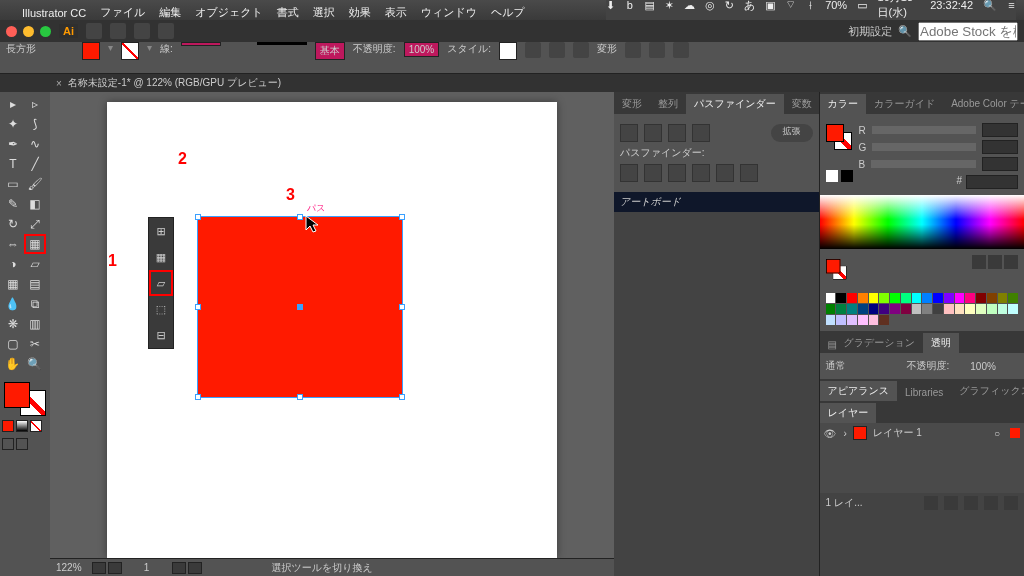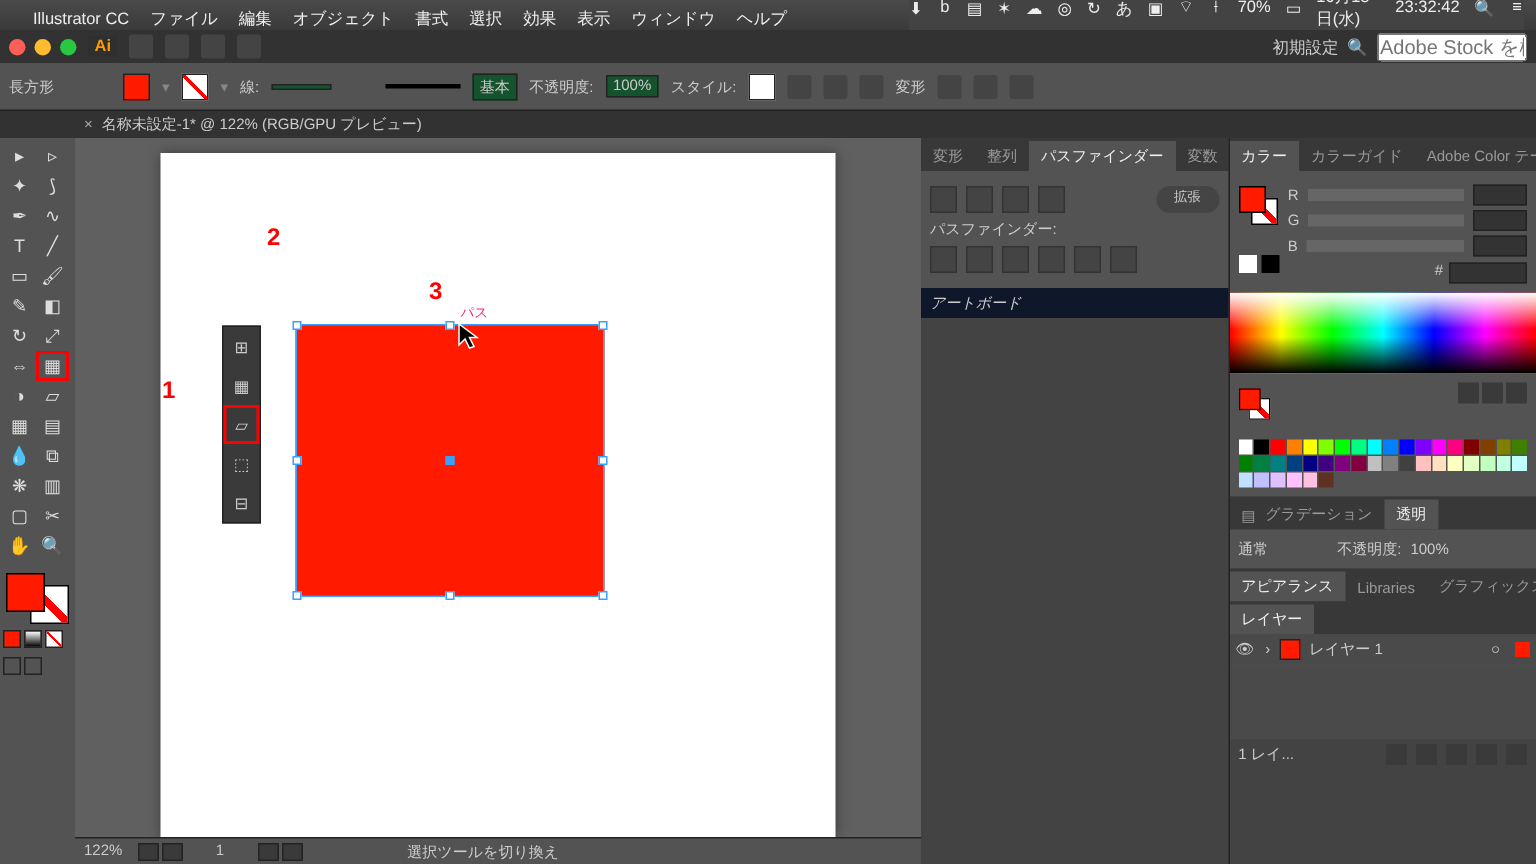--- a/index.html
+++ b/index.html
@@ -14,26 +14,26 @@
 
 
 .app-header { height:22px; background:#323232; display:flex; align-items:center; padding:0 6px; gap:8px; }
 .traffic { display:flex; gap:6px; }
 .traffic b { width:11px; height:11px; border-radius:50%; display:block; }
 .tr-red{background:#ff5f57}.tr-yel{background:#febc2e}.tr-grn{background:#28c840}
 .ai-badge { background:#2f2f2f; color:#ff9a00; font-weight:bold; padding:1px 4px; font-size:11px; }
 .hdr-ic { width:16px; height:16px; background:#444; border-radius:2px; }
 
 
-.ctrl-bar { height:32px; background:#535353; border-bottom:1px solid #222; display:flex; align-items:center; padding:0 6px; gap:8px; font-size:10px; }
+.ctrl-bar { height:32px; background:#535353; border-bottom:1px solid #222; display:flex; align-items:flex-start; padding:0 6px; gap:8px; font-size:10px; }
 .ctrl-bar .swatch { width:18px; height:18px; border:1px solid #222; }
 .fill-red{background:#ff1a00}
 .stroke-none{ background:#fff; position:relative; }
 .stroke-none::after{content:"";position:absolute;left:0;top:0;right:0;bottom:0;background:linear-gradient(to top right,transparent 45%,#f00 45%,#f00 55%,transparent 55%)}
-.ctrl-bar .dd { padding:1px 4px; background:#14532d; border:1px solid #222; }
+.ctrl-bar .dd { padding:1px 4px; background:#be185d; border:1px solid #222; }
 .ctrl-bar .line-sample { width:50px; height:3px; background:#000; }
 .ctrl-right { margin-left:auto; display:flex; gap:6px; align-items:center; }
 .ctrl-right input { width:100px; }
 .tiny-ic { width:16px; height:16px; background:#444; border-radius:2px; }
 
 
 .doc-tab { height:18px; background:#323232; display:flex; align-items:center; padding-left:56px; font-size:10px; color:#ccc; }
 .doc-tab .x { margin-right:6px; color:#aaa; }
 
 
@@ -91,21 +91,21 @@
 .rgb-row .val { width:36px; height:14px; background:#333; border:1px solid #222; }
 .mini-swatch { width:26px; height:26px; position:relative; margin:4px 0; }
 .mini-swatch .f { position:absolute; left:0; top:0; width:18px; height:18px; background:#ff1a00; border:1px solid #000; }
 .mini-swatch .b { position:absolute; right:0; bottom:0; width:18px; height:18px; background:#fff; border:1px solid #000; }
 .mini-swatch .b::after{content:"";position:absolute;inset:0;background:linear-gradient(to top right,transparent 40%,#f00 40%,#f00 60%,transparent 60%)}
 .spectrum { height:54px; width:100%; background:
   linear-gradient(to bottom, rgba(255,255,255,1),rgba(255,255,255,0) 45%,rgba(0,0,0,0) 55%,rgba(0,0,0,1)),
   linear-gradient(to right,#f00,#ff0,#0f0,#0ff,#00f,#f0f,#f00); }
 .sw-grid { display:grid; grid-template-columns:repeat(18,1fr); gap:1px; }
 .sw-grid b { height:10px; }
-.opacity-row { display:flex; align-items:center; gap:6px; }
+.opacity-row { display:flex; align-items:center; gap:21px; }
 .layer-row { display:flex; align-items:center; gap:6px; padding:3px 4px; background:#4a4a4a; }
 .layer-row .eye { width:14px; }
 .layer-row .clr { width:14px; height:14px; background:#ff1a00; border:1px solid #222; }
 .panel-foot { background:#434343; padding:3px 6px; font-size:10px; display:flex; }
 .panel-foot .r { margin-left:auto; display:flex; gap:6px; }
 .panel-foot .r b{ width:14px; height:14px; background:#3a3a3a; }
 .hexbox { width:52px; height:14px; background:#333; border:1px solid #222; }
 .sw-mode { display:flex; gap:2px; margin-left:auto; }
 .sw-mode b { width:14px; height:14px; background:#3a3a3a; }
 </style>

